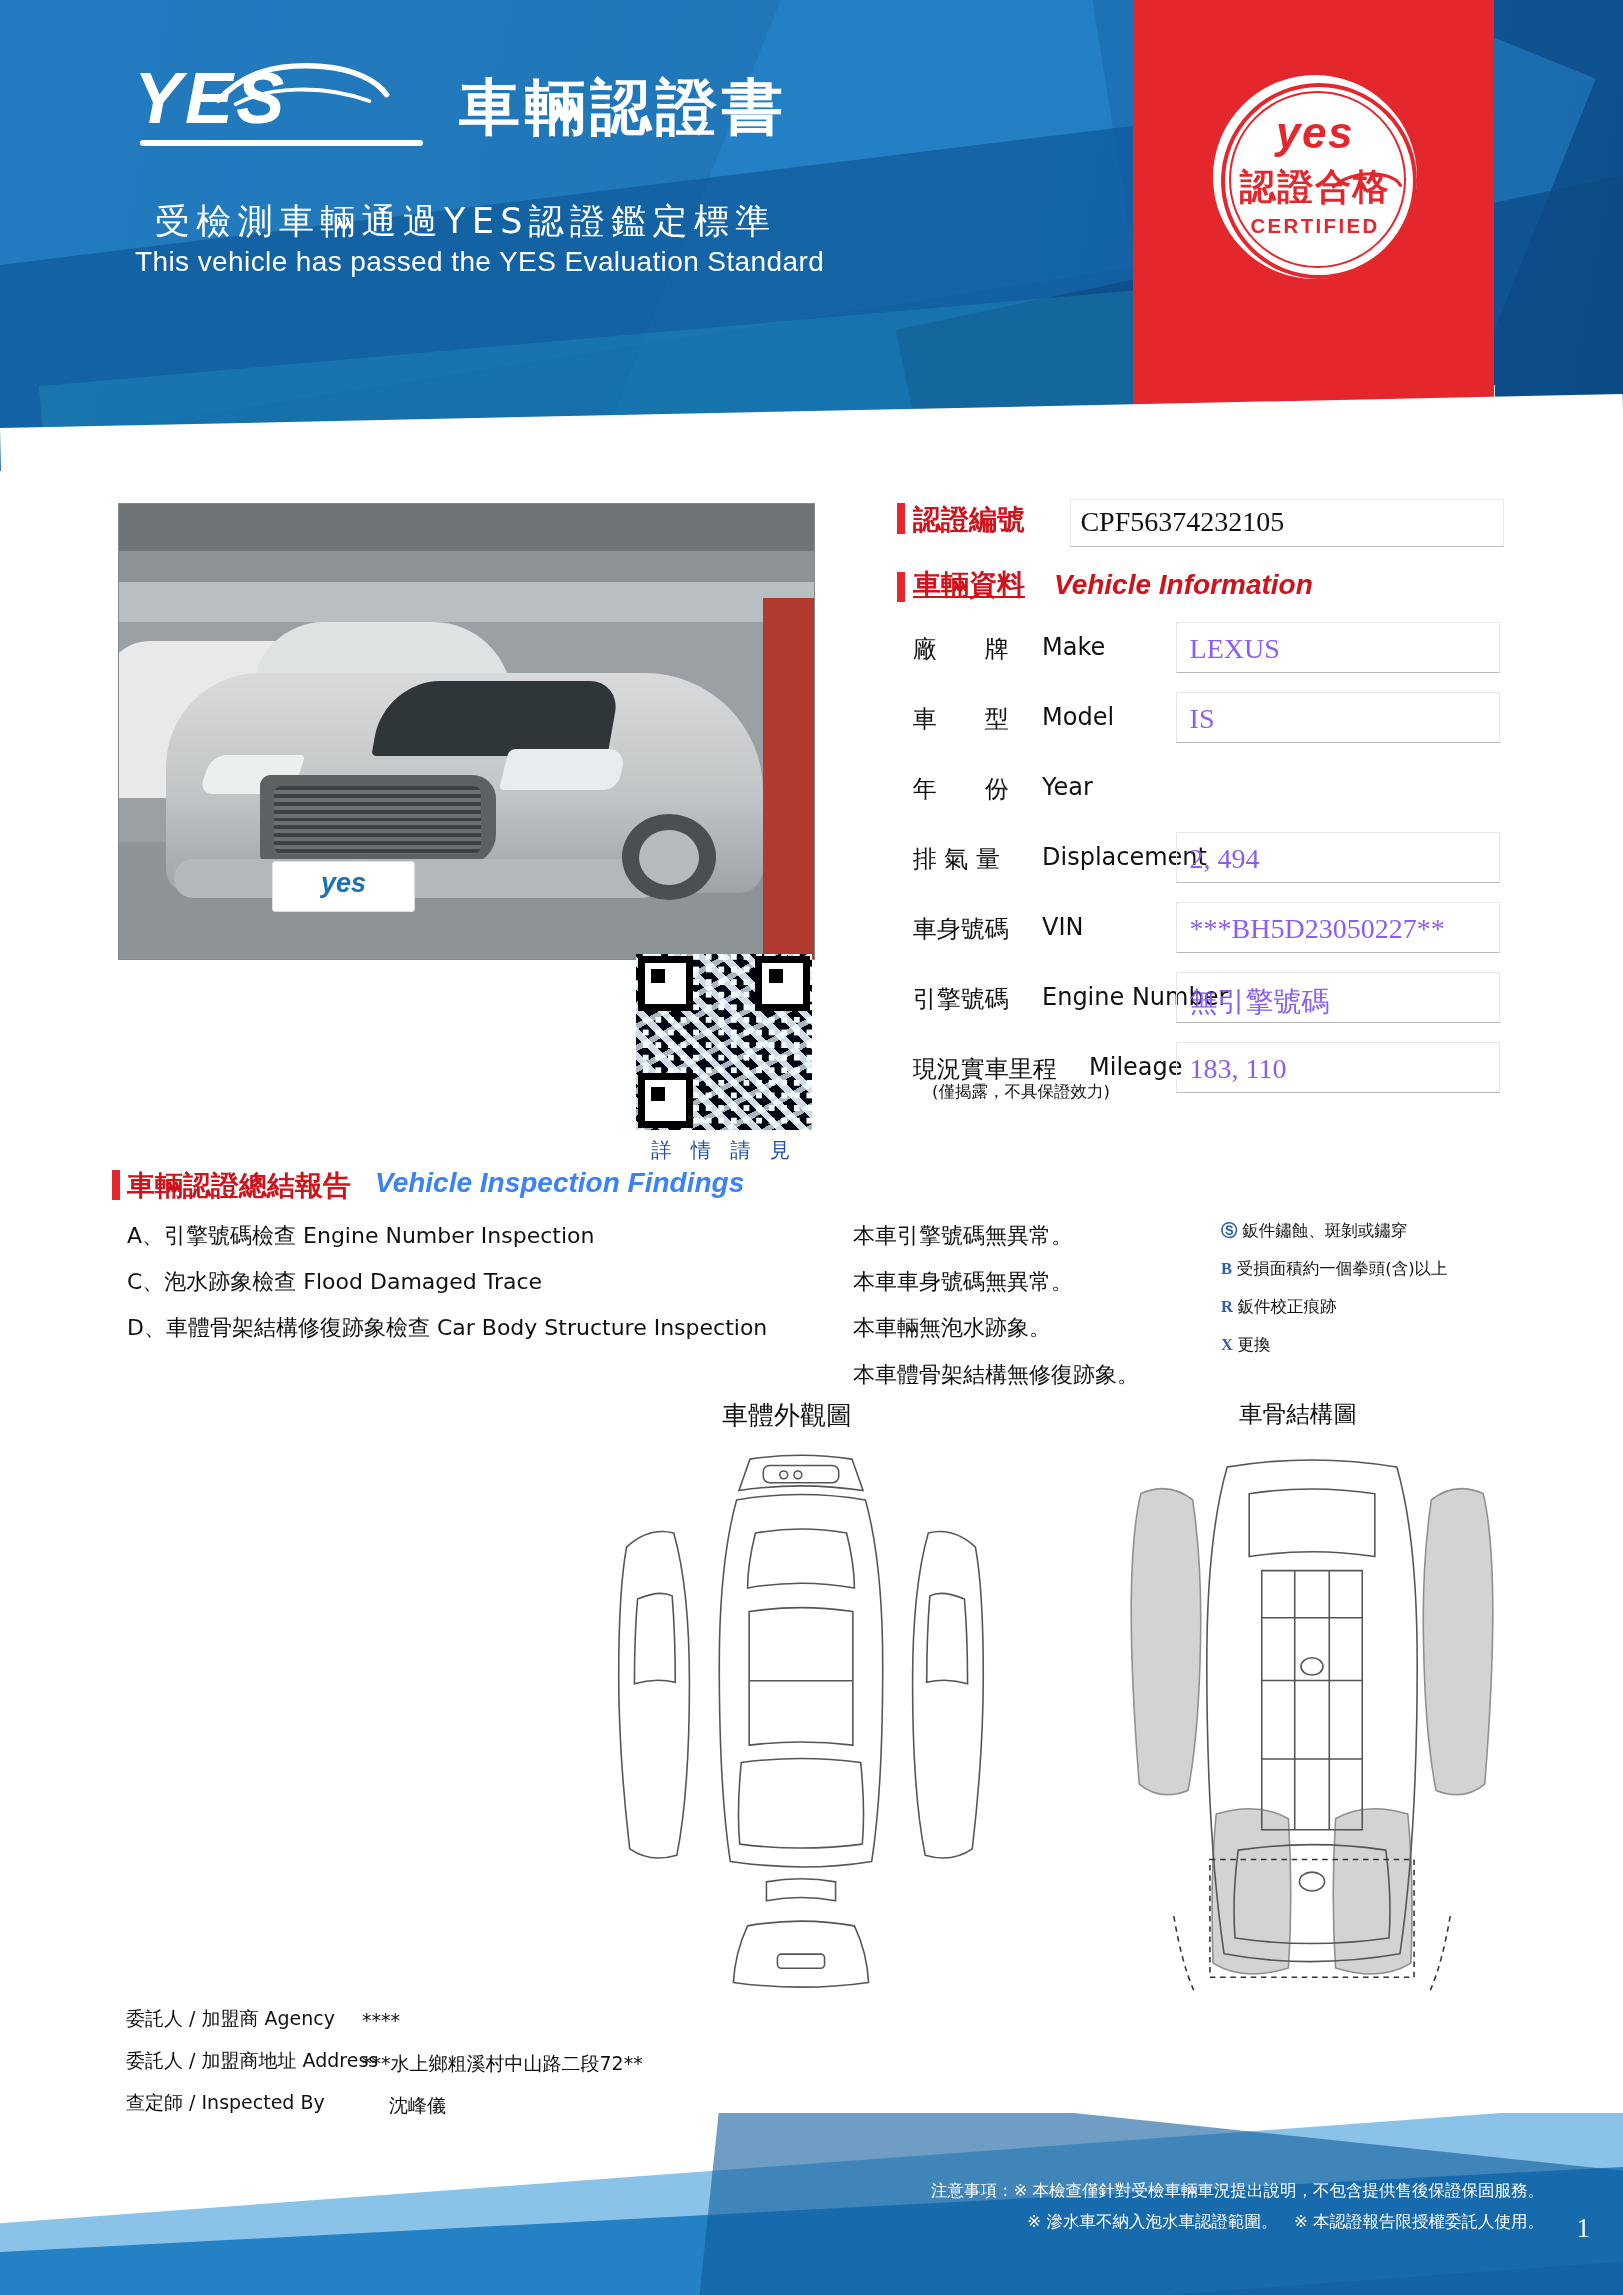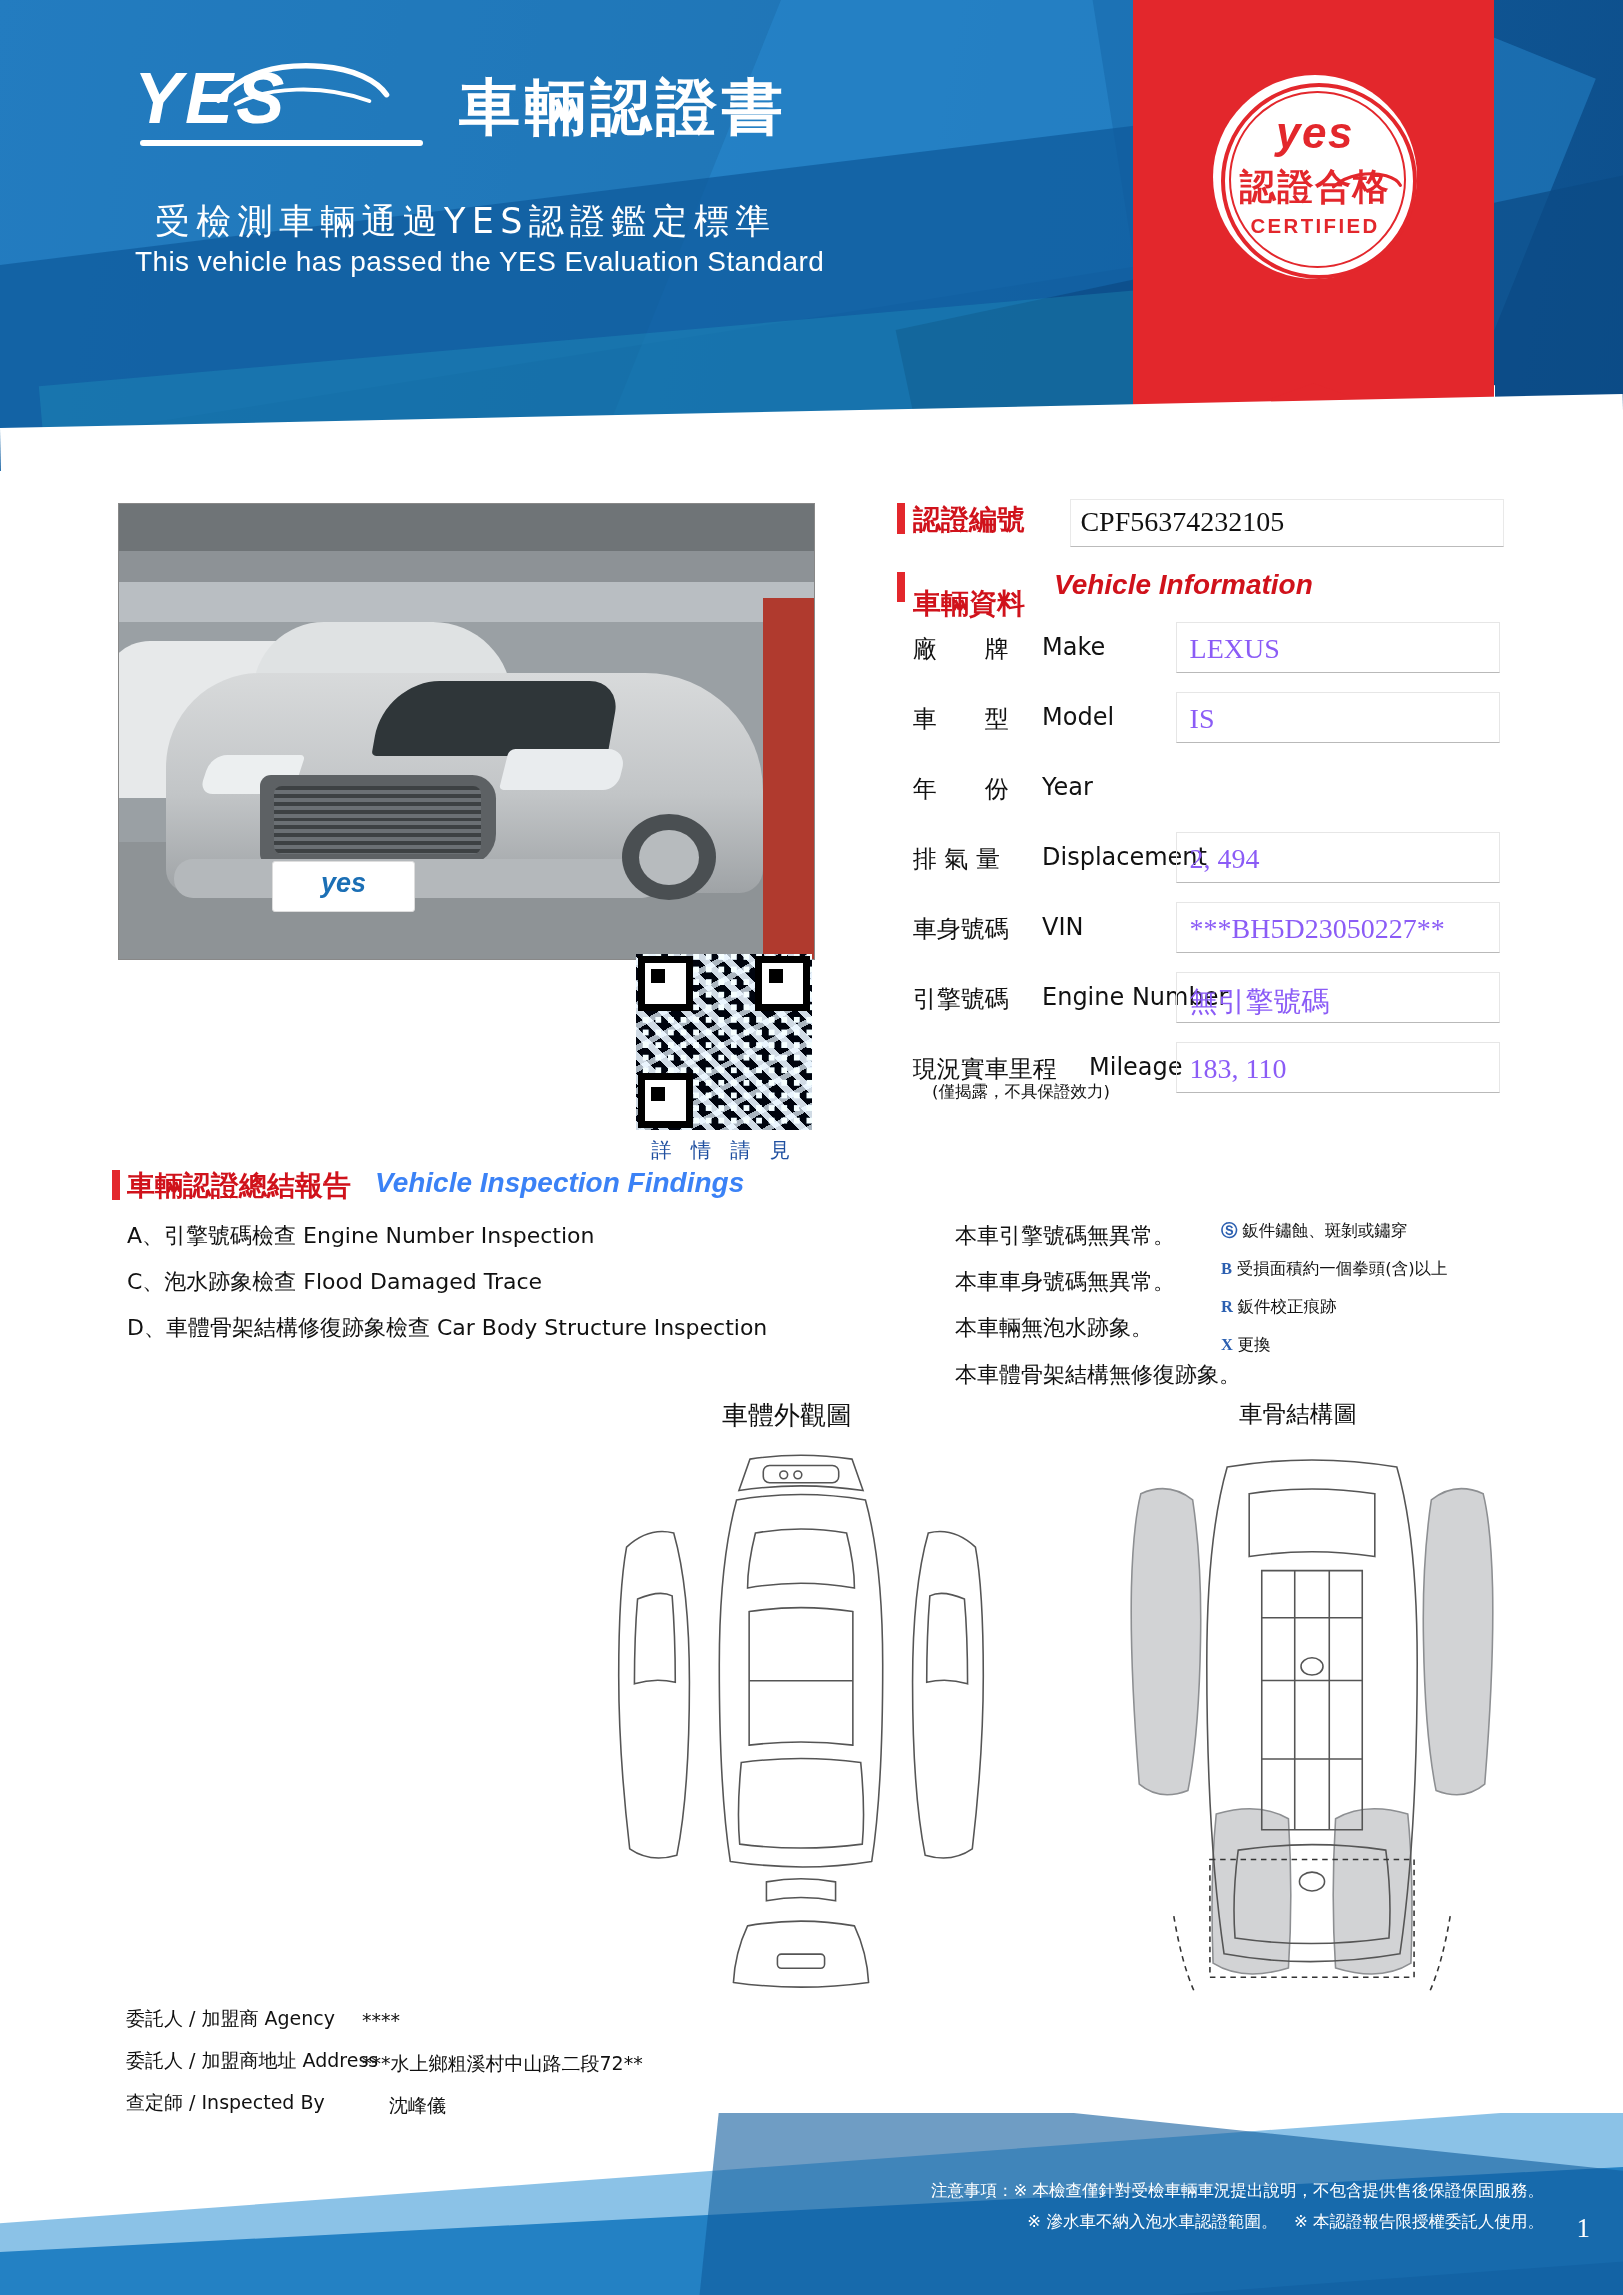--- a/index.html
+++ b/index.html
@@ -286,23 +286,24 @@
   }
   .cert-value {
     position:absolute; left: 9.4px; top: 6.3px; font-size: 28px; color:#111;
     font-family: "Liberation Serif", serif;
   }
 
   .vi-bar {
     position: absolute; left: 897px; top: 572px; width: 7.9px; height: 30px; background: #e3272c;
   }
   .vi-title {
-    position: absolute; left: 913px; top: 585px;
+    position: absolute; left: 913px; top: 566px;
     font-size: 28px; font-weight: bold; color: #d0121b;
     font-family: "DejaVu Sans", sans-serif;
+    text-decoration: underline;
   }
   .vi-title-en {
     position: absolute; left: 1054px; top: 569px;
     font-size: 28px; font-weight: bold; font-style: italic; color: #d0121b;
   }
 
   .info-table { position: absolute; left: 897px; top: 619px; width: 613px; }
   .info-row { position: relative; height: 70px; }
   .info-key {
     position: absolute; left: 15.7px; top: 14px;
@@ -335,21 +336,21 @@
   }
   .find-title-en {
     position:absolute; left:375px; top:1167px;
     font-size:28px; font-weight:bold; font-style:italic; color:#3b82f6;
   }
   .find-list { position:absolute; left:127px; top:1224px; width: 785px; }
   .find-item {
     font-size: 22px; color:#111; margin-bottom: 22px;
     font-family:"DejaVu Sans", sans-serif; line-height: 1.1;
   }
-  .find-res { position:absolute; left:955px; top:1224px; width: 353px; }
+  .find-res { position:absolute; left:853px; top:1224px; width: 353px; }
   .find-res-item {
     font-size: 22px; color:#111; margin-bottom: 22px;
     font-family:"DejaVu Sans", sans-serif; line-height: 1.1;
   }
   .legend { position:absolute; left:1221px; top:1222px; width: 377px; }
   .legend-item {
     font-size: 16.5px; color:#111; margin-bottom: 19px;
     font-family:"DejaVu Sans", sans-serif; line-height:1.15;
   }
   .legend-item b {

